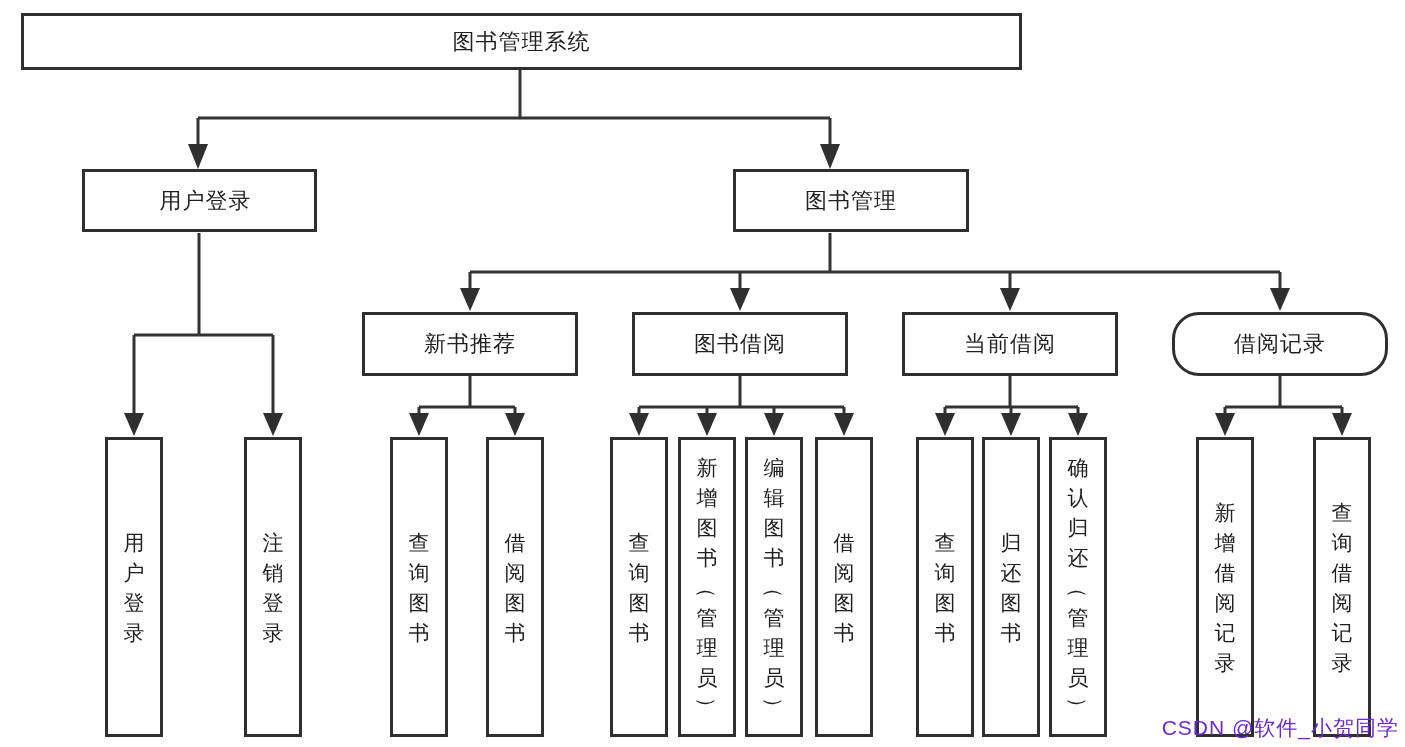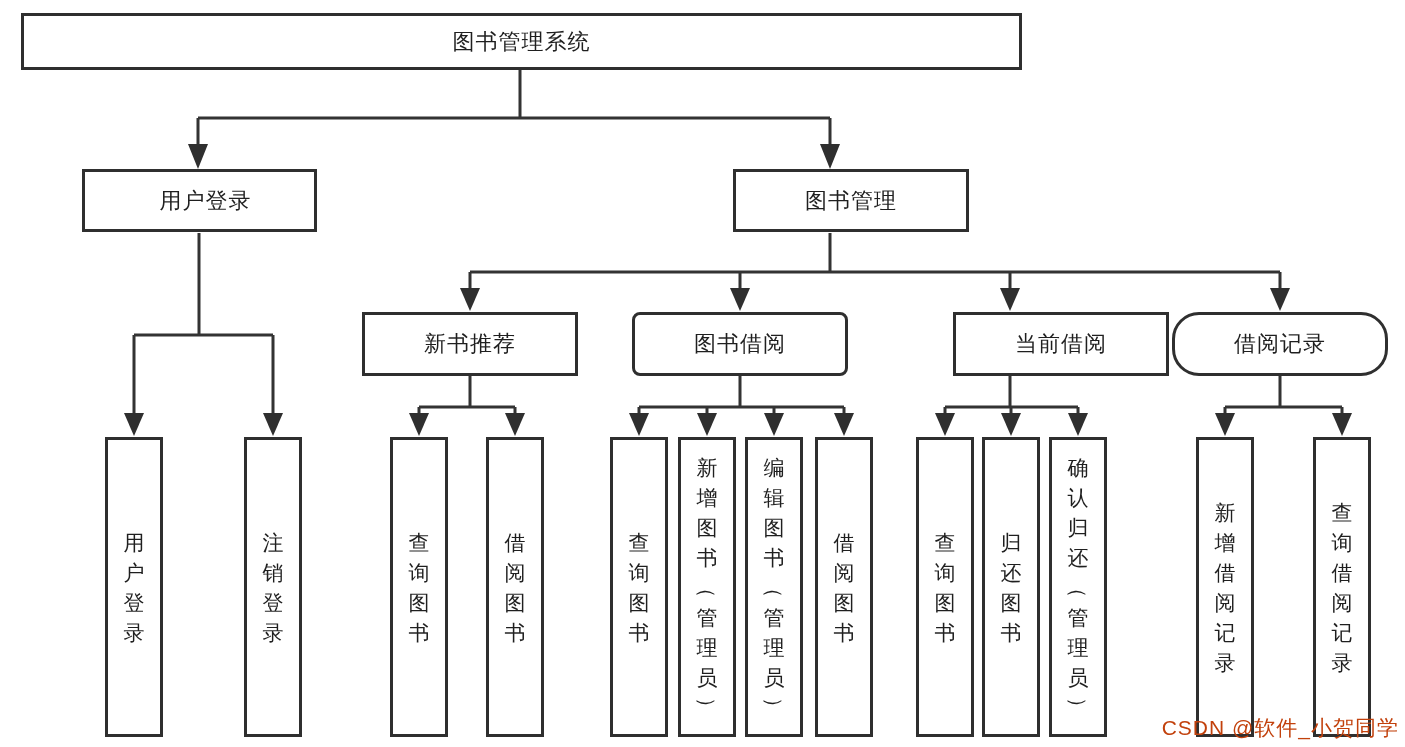--- a/index.html
+++ b/index.html
@@ -34,22 +34,22 @@
   .hbox { font-size: 22px; letter-spacing: 1px; white-space: nowrap; }
 
   .root  { left: 21px;  top: 13px;  width: 1001px; height: 57px; }
 
   .lvl2  { top: 169px; height: 63px; }
   .n-user-login      { left: 82px;  width: 235px; padding-left: 12px; }
   .n-book-management { left: 712px; width: 236px; margin-left: 21px; }
 
   .lvl3  { top: 312px; height: 64px; width: 216px; }
   .n-new-book-recommendation { left: 362px;  }
-  .n-book-borrowing          { left: 632px; border-radius: 8px;  }
-  .n-current-borrowing       { left: 953px;  }
+  .n-book-borrowing          { left: 632px;  }
+  .n-current-borrowing       { left: 902px;  }
   .n-borrowing-records       { left: 1172px; border-radius: 27px; }
 
   .leaf {
     top: 437px;
     height: 300px;
     width: 58px;
     flex-direction: column;
   }
 
   .vtext {
@@ -62,21 +62,21 @@
   }
   .vtext span { display: block; line-height: 1; }
   .vtext span.rot { transform: rotate(90deg); }
 
   .watermark {
     position: absolute;
     right: 6px;
     bottom: 5px;
     font-size: 21px;
     letter-spacing: 1px;
-    color: #c2410c;
+    color: #6d28d9;
     white-space: nowrap;
   }
 </style>
 </head>
 <body>
 
 <div class="canvas">
 
   <svg class="wires" viewBox="0 0 1405 747" aria-hidden="true">
     <g stroke="#333333" stroke-width="3" fill="none">

